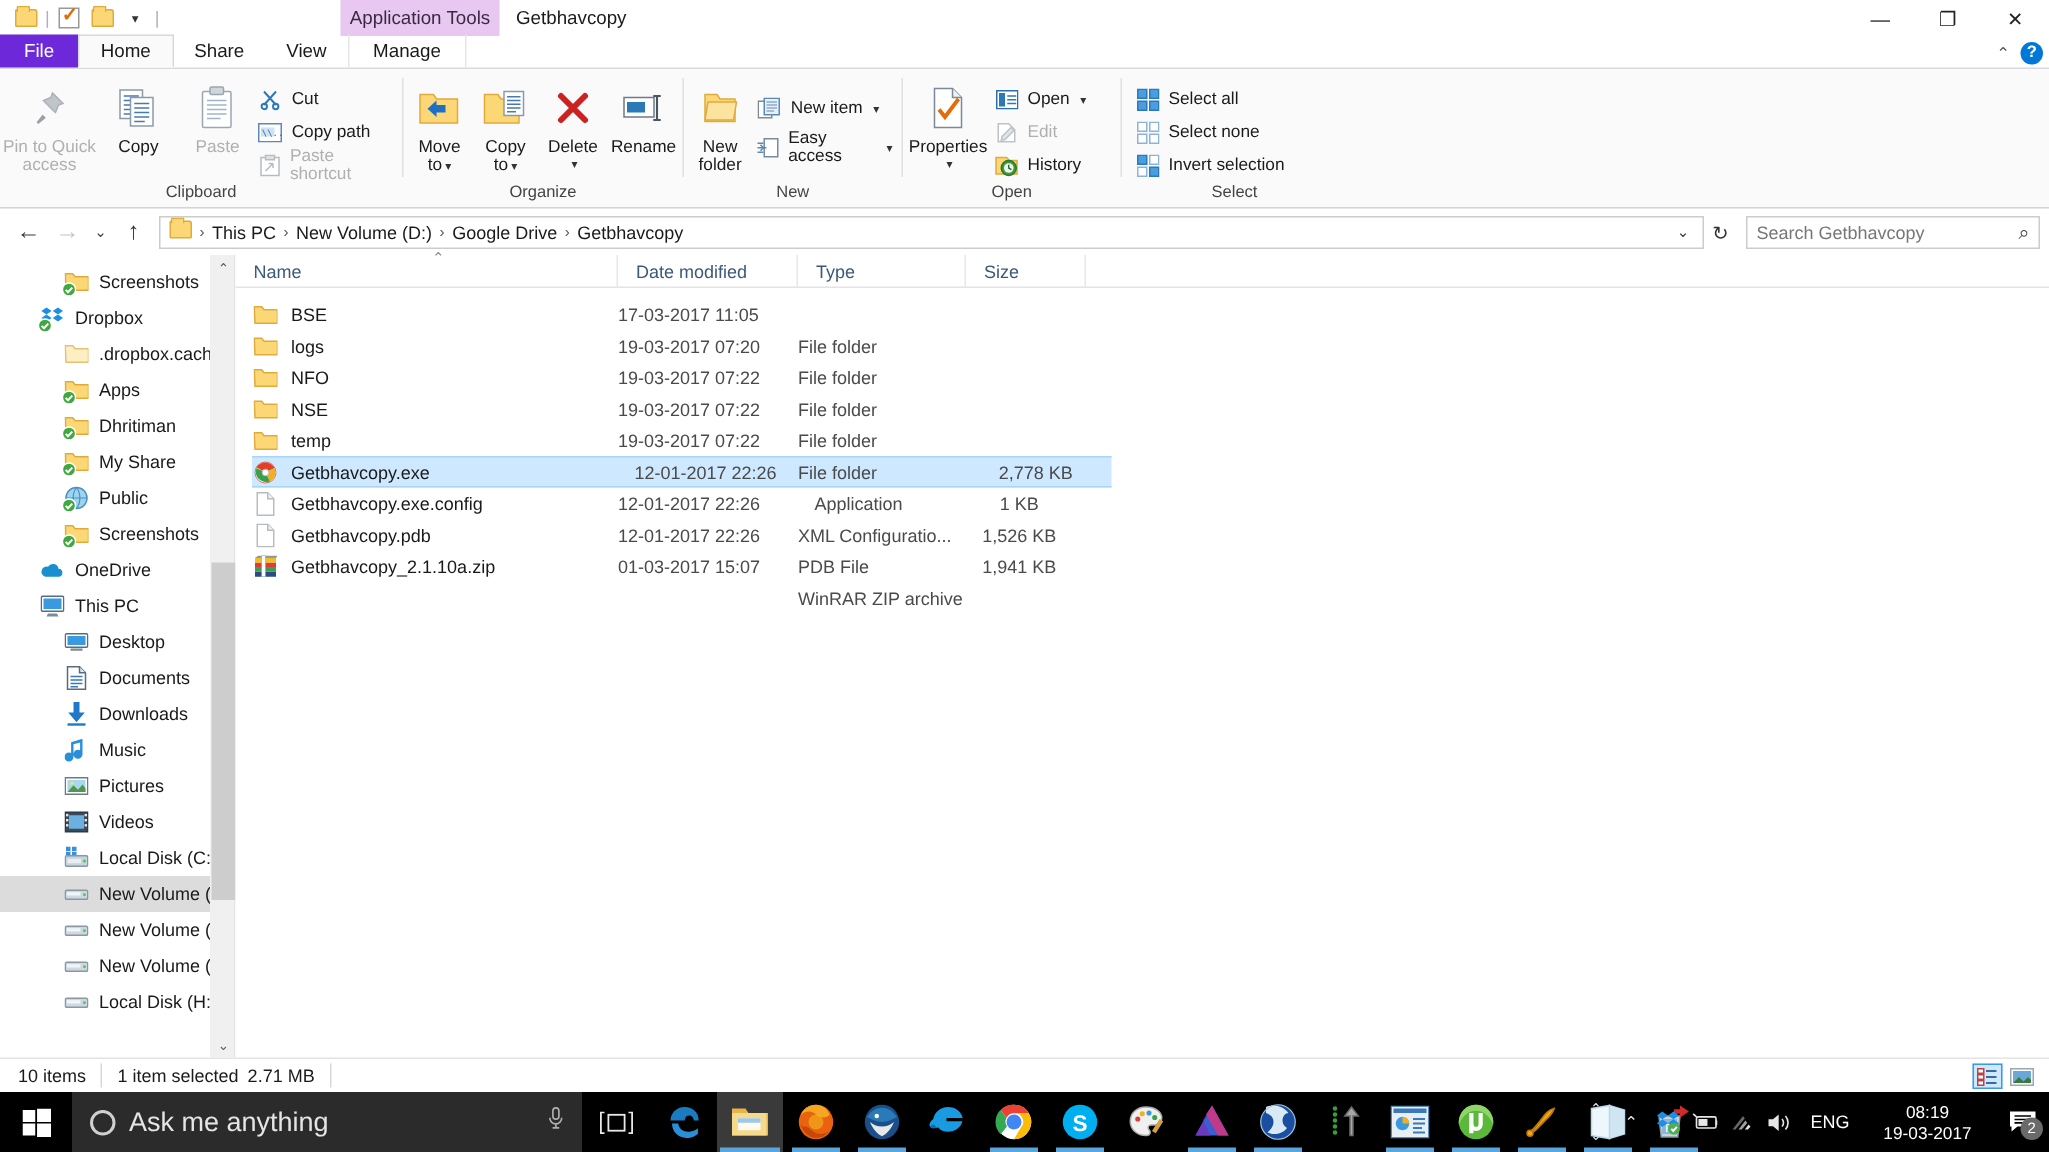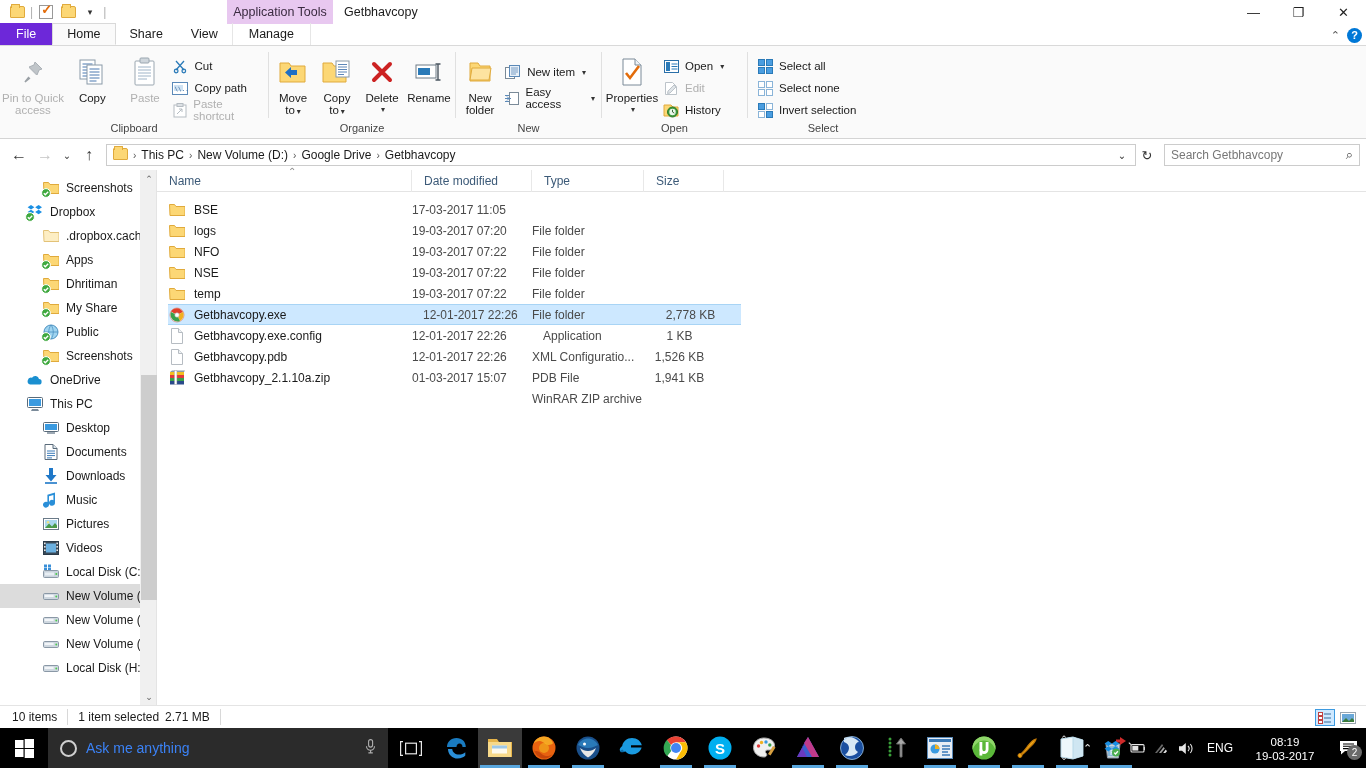--- a/index.html
+++ b/index.html
@@ -166,21 +166,21 @@
   .st-seg.nb { border-right:1px solid #d8d8d8; }
   .viewbtns { position:absolute; right:8px; top:3px; display:flex; gap:3px; }
   .vbtn { width:20px; height:17px; display:flex; align-items:center; justify-content:center; }
   .vbtn.active { background:#cde8ff; border:1px solid #3d9ae0; }
 
   
   .taskbar { position:absolute; top:728px; left:0; width:1366px; height:40px; background:#000000; display:flex; align-items:center; }
   .startbtn { width:48px; height:40px; display:flex; align-items:center; justify-content:center; }
   .cortana { width:340px; height:40px; background:#2b2b2b; display:flex; align-items:center; padding:0 12px; }
   .cortana-ring { width:17px; height:17px; border:2px solid #d0d0d0; border-radius:50%; margin-right:9px; flex:none; }
-  .cortana-txt { flex:1; font-size:14px; color:#3b82f6; }
+  .cortana-txt { flex:1; font-size:18px; color:#e5e5e5; }
   .taskview { width:46px; height:40px; display:flex; align-items:center; justify-content:center; }
   .tbicons { display:flex; align-items:center; height:40px; }
   .tbitem { width:44px; height:40px; display:flex; align-items:center; justify-content:center; position:relative; }
   .tbitem.running:after { content:''; position:absolute; bottom:0; left:6px; width:32px; height:3px; background:#58a6dd; }
   .tbitem.active { background:#3a3a3a; }
   .tbitem.active:after { content:''; position:absolute; bottom:0; left:2px; width:40px; height:3px; background:#58a6dd; }
   .tray { position:absolute; right:0; top:0; height:40px; display:flex; align-items:center; }
   .tray-scroll { width:22px; height:40px; display:flex; flex-direction:column; align-items:center; justify-content:center; color:#e6e6e6; font-size:9px; gap:8px; }
   .tr-ic { width:25px; height:40px; display:flex; align-items:center; justify-content:center; color:#e9e9e9; font-size:13px; }
   .tr-lang { padding:0 7px; color:#fff; font-size:12px; }

